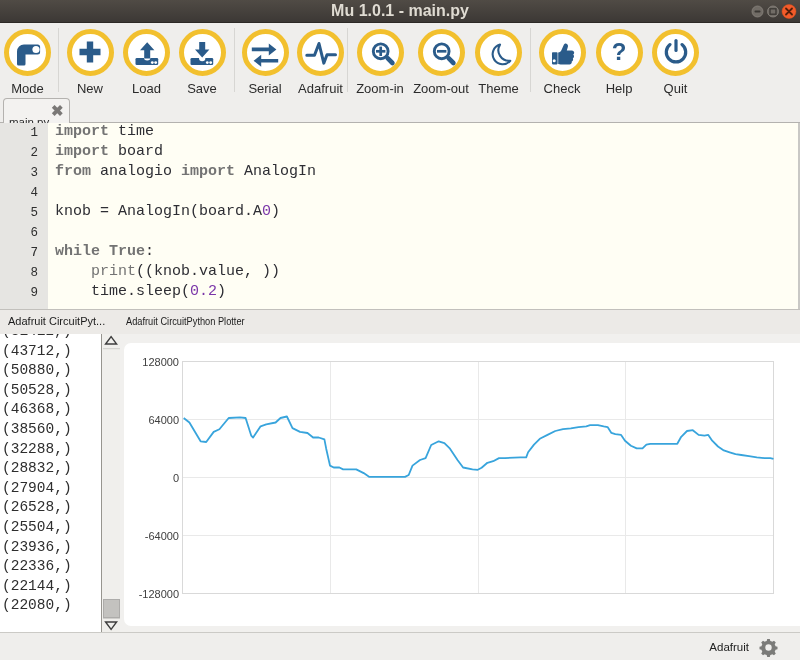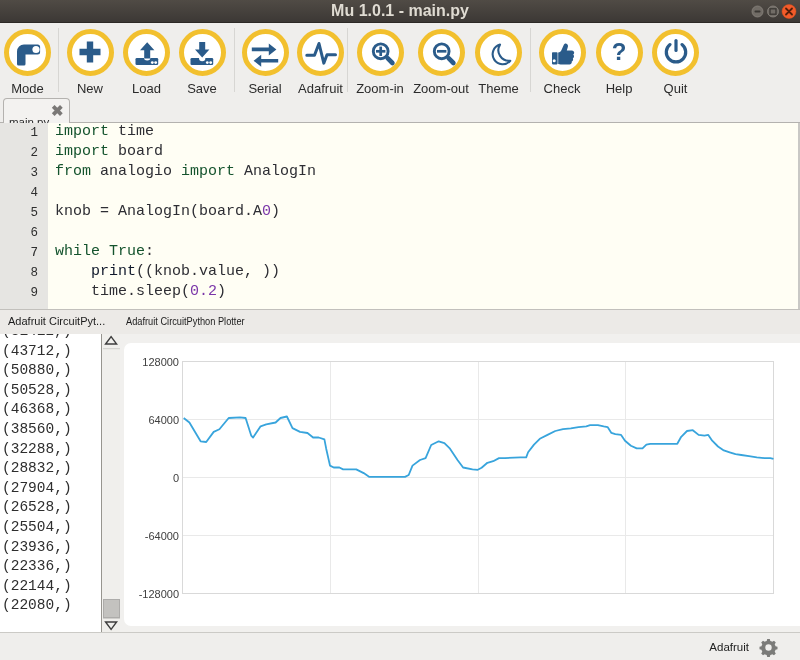--- a/index.html
+++ b/index.html
@@ -25,22 +25,22 @@
   #tab{position:absolute;left:3px;top:2px;width:67px;height:25px;background:#f3f2f0;
     border:1px solid #b4b2af;border-bottom:none;border-radius:4px 4px 0 0;box-sizing:border-box;}
   #tab .tname{position:absolute;left:5px;top:5px;font-size:11.5px;color:#2b2b2b;margin-top:12px;}
   #tab .tclose{position:absolute;left:47px;top:3px;font-size:15px;color:#7a7876;font-weight:bold;}
 
   
   #editor{left:0;top:123px;width:800px;height:186px;background:#fffef4;border-right:2px solid #c9c8c5;box-sizing:border-box;}
   #gutter{position:absolute;left:0;top:0;width:48px;height:186px;background:#e6e5e2;}
   .lnum{position:absolute;width:38px;text-align:right;font-size:12.5px;line-height:20px;color:#2e2e2e;font-family:"Liberation Mono",monospace;}
   #code{position:absolute;left:55px;top:-1.5px;font-family:"Liberation Mono",monospace;font-size:15px;line-height:20px;white-space:pre;color:#2e2e34;}
-  .kw{color:#14532d;}
-  .fn{color:#0f172a;}
+  .kw{color:#737373;font-weight:bold;}
+  .fn{color:#737373;}
   .num{color:#7a35a8;}
 
   
   #dockhead{left:0;top:309px;width:800px;height:25px;background:#eceae7;border-top:1px solid #c2c0bc;box-sizing:border-box;padding-left:46px;}
   .dtitle{position:absolute;top:5px;font-size:11px;color:#1c1c1c;}
 
   
   #console{left:0;top:334px;width:101px;height:298px;background:#ffffff;overflow:hidden;}
   #conlines{position:absolute;left:2px;top:-12px;font-family:"Liberation Mono",monospace;font-size:14.5px;line-height:19.6px;color:#2e2e2e;white-space:pre;}
   #scrollbar{position:absolute;left:101px;top:334px;width:19px;height:298px;background:#f0efec;border-left:1px solid #97958f;box-sizing:border-box;}

